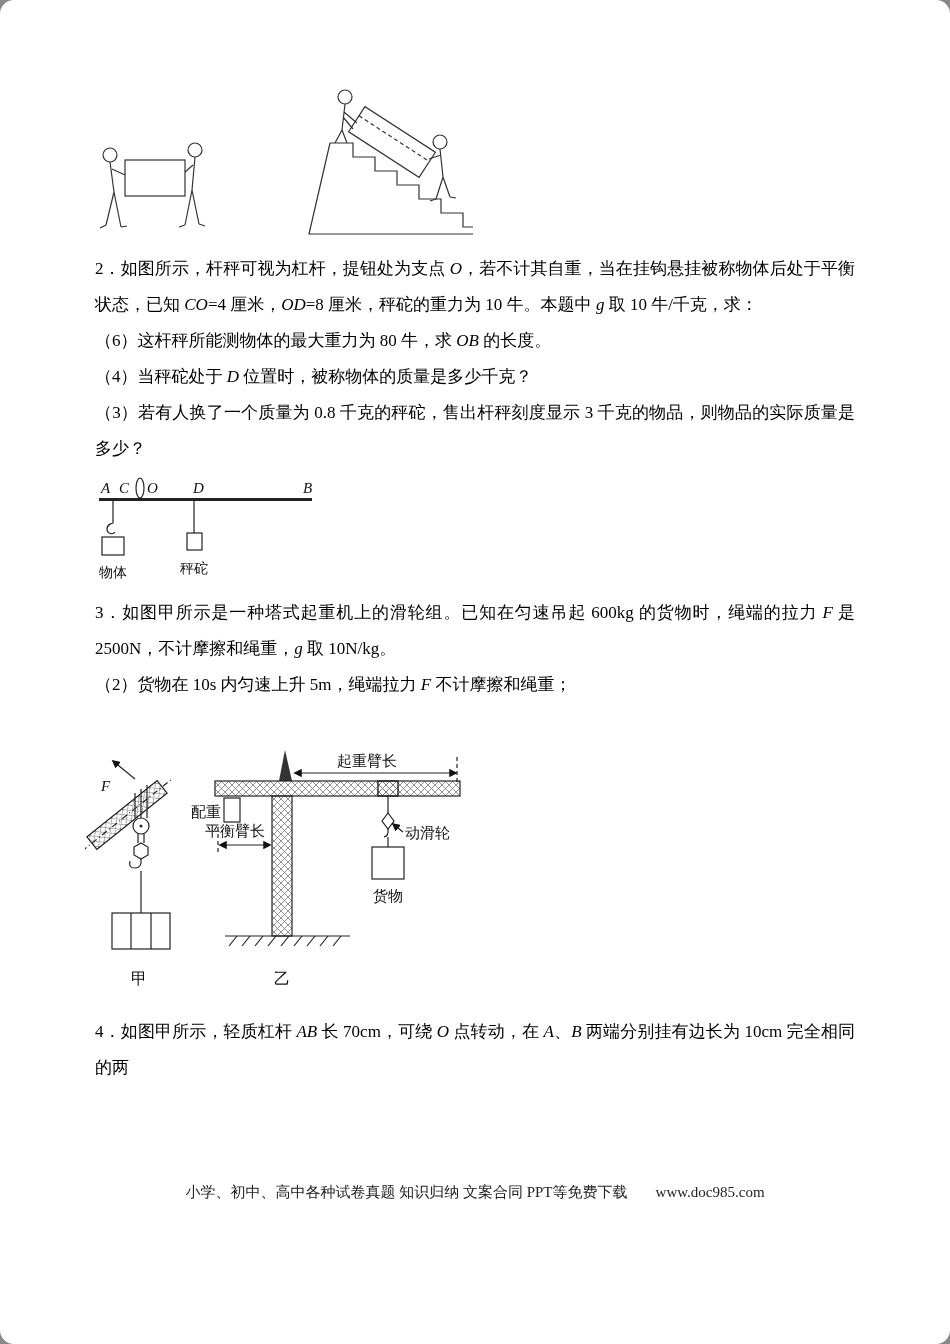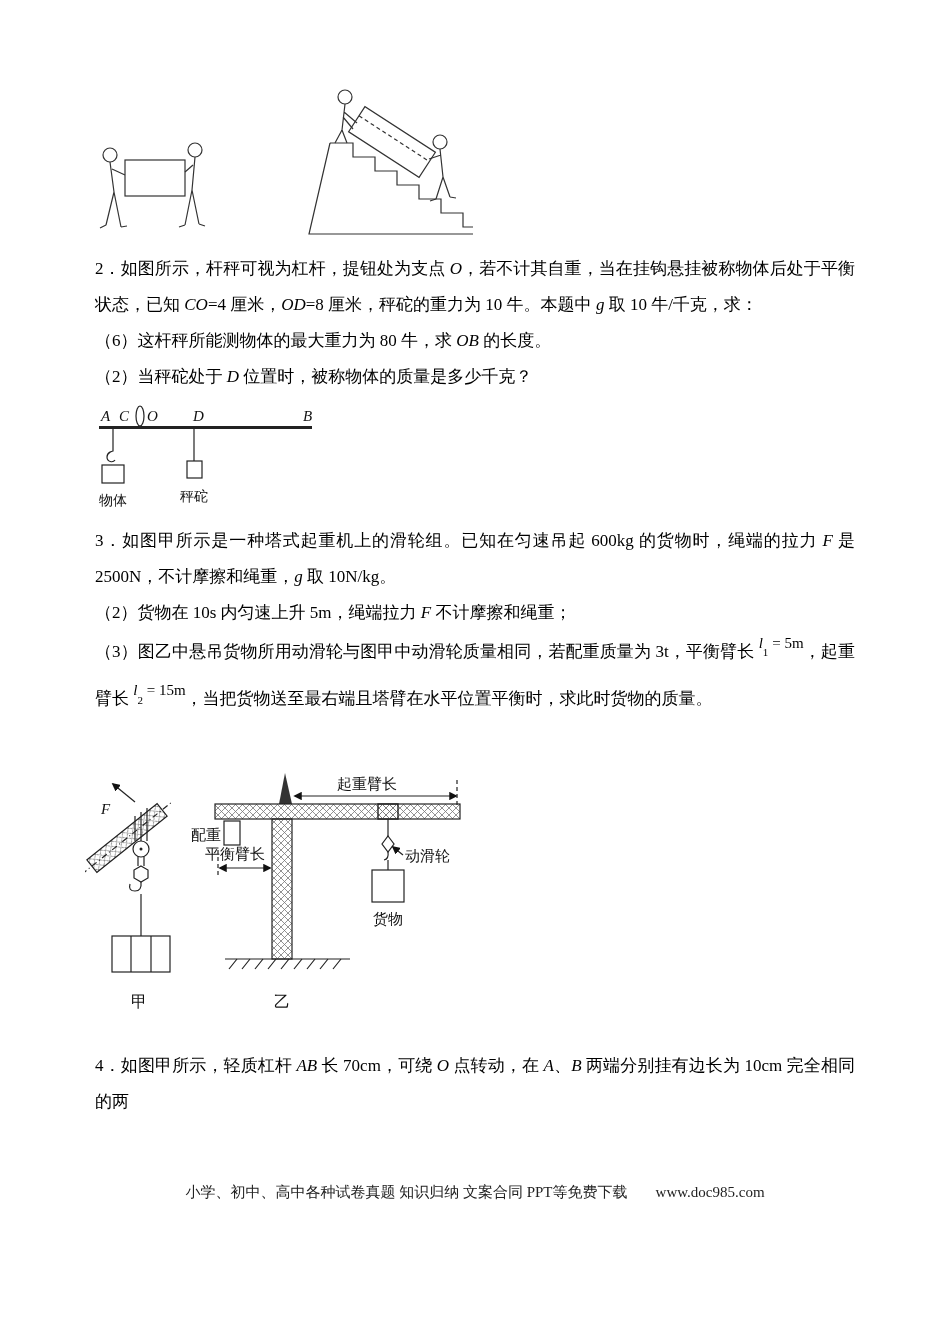--- a/index.html
+++ b/index.html
@@ -1,31 +1,31 @@
 <!DOCTYPE html>
 <html><head>
 <meta charset="utf-8">
 <style>
   * { margin:0; padding:0; box-sizing:border-box; }
   html,body { background:#888; }
   body { width:950px; font-family:"Liberation Serif","DejaVu Serif",serif; }
   .page {
     width:950px; height:1344px; background:#ffffff; position:relative;
-    padding:85px 95px 13px 95px; color:#000; overflow:hidden;
+    padding:85px 95px 13px 95px; color:#000; overflow:hidden;border-radius:14px;
   }
   p.para { font-size:17px; line-height:36px; text-align:justify; color:#000; }
   p.tall { line-height:41px; }
   .it { font-style:italic; }
   .eq { font-size:15px; position:relative; top:-9px; }
   sub.eq { font-size:11px; top:-5px; }
   .fig { display:block; }
   .fig-carry { margin:0 0 16px 0; }
   .fig-lever { margin:6px 0 10px 2px; }
   .fig-crane { margin:40px 0 0 -10px; }
-  .q4 { margin-top:32px; }
+  .q4 { margin-top:21px; }
   svg text { font-family:"Liberation Serif","DejaVu Serif",serif; fill:#111; }
   .footer {
     position:absolute; left:0; top:1183px; width:100%;
     text-align:center; font-size:15px; color:#222;
   }
   .footer .url { margin-left:28px; }
 </style>
 </head>
 <body>
 
@@ -49,21 +49,22 @@
         <rect x="-42" y="-15" width="84" height="30"></rect>
         <line x1="-42" y1="-4" x2="42" y2="-4" stroke-dasharray="4 3"></line>
       </g>
       <circle cx="345" cy="57" r="7"></circle>
       <path d="M345 64 L348 92 M346 70 L334 74 M348 92 L341 114 M348 92 L355 112 M341 114 L335 116 M355 112 L361 113"></path>
     </g>
   </svg>
 
   <p class="para"><span>2．如图所示，杆秤可视为杠杆，提钮处为支点 </span><span class="it">O</span><span>，若不计其自重，当在挂钩悬挂被称物体后处于平衡状态，已知 </span><span class="it">CO</span><span>=4 厘米，</span><span class="it">OD</span><span>=8 厘米，秤砣的重力为 10 牛。本题中 </span><span class="it">g</span><span> 取 10 牛/千克，求：</span></p>
   <p class="para"><span>（6）这杆秤所能测物体的最大重力为 80 牛，求 </span><span class="it">OB</span><span> 的长度。</span></p>
-  <p class="para"><span>（2）当秤砣处于 </span><span class="it">D</span><span> 位置时，被称物体的质量是多少千克？</span></p>
+  <p class="para"><span>（4）当秤砣处于 </span><span class="it">D</span><span> 位置时，被称物体的质量是多少千克？</span></p>
+  <p class="para"><span>（3）若有人换了一个质量为 0.8 千克的秤砣，售出杆秤刻度显示 3 千克的物品，则物品的实际质量是多少？</span></p>
 
   <svg class="fig fig-lever" width="240" height="112" viewBox="0 0 240 112" fill="none" stroke="#222" stroke-width="1.2">
     <rect x="2" y="25" width="213" height="3" fill="#222" stroke="none"></rect>
     <ellipse cx="43" cy="15" rx="4" ry="10"></ellipse>
     <text x="4" y="20" font-size="15" font-style="italic" stroke="none">A</text>
     <text x="22" y="20" font-size="15" font-style="italic" stroke="none">C</text>
     <text x="50" y="20" font-size="15" font-style="italic" stroke="none">O</text>
     <text x="96" y="20" font-size="15" font-style="italic" stroke="none">D</text>
     <text x="206" y="20" font-size="15" font-style="italic" stroke="none">B</text>
 
@@ -75,21 +76,20 @@
 
     <g>
       <line x1="97" y1="28" x2="97" y2="60"></line>
       <rect x="90" y="60" width="15" height="17"></rect>
       <text x="83" y="100" font-size="14" stroke="none">秤砣</text>
     </g>
   </svg>
 
   <p class="para"><span>3．如图甲所示是一种塔式起重机上的滑轮组。已知在匀速吊起 600kg 的货物时，绳端的拉力 </span><span class="it">F</span><span> 是 2500N，不计摩擦和绳重，</span><span class="it">g</span><span> 取 10N/kg。</span></p>
   <p class="para"><span>（2）货物在 10s 内匀速上升 5m，绳端拉力 </span><span class="it">F</span><span> 不计摩擦和绳重；</span></p>
-  <p class="para tall"><span>（3）图乙中悬吊货物所用动滑轮与图甲中动滑轮质量相同，若配重质量为 3t，平衡臂长 </span><span class="it eq">l</span><sub class="eq">1</sub><span class="eq"> = 5m</span><span>，起重臂长 </span><span class="it eq">l</span><sub class="eq">2</sub><span class="eq"> = 15m</span><span>，当把货物送至最右端且塔臂在水平位置平衡时，求此时货物的质量。</span></p>
 
   <svg class="fig fig-crane" width="390" height="250" viewBox="0 0 390 250" fill="none" stroke="#222" stroke-width="1.2">
     <defs>
       <pattern id="xh" width="7" height="7" patternUnits="userSpaceOnUse">
         <path d="M0 7 L7 0 M0 0 L7 7" stroke="#777" stroke-width="0.8" fill="none"></path>
       </pattern>
       <marker id="arr" viewBox="0 0 10 10" refX="8" refY="5" markerWidth="7" markerHeight="7" orient="auto-start-reverse">
         <path d="M0 0 L10 5 L0 10 z" fill="#111" stroke="none"></path>
       </marker>
     </defs>

